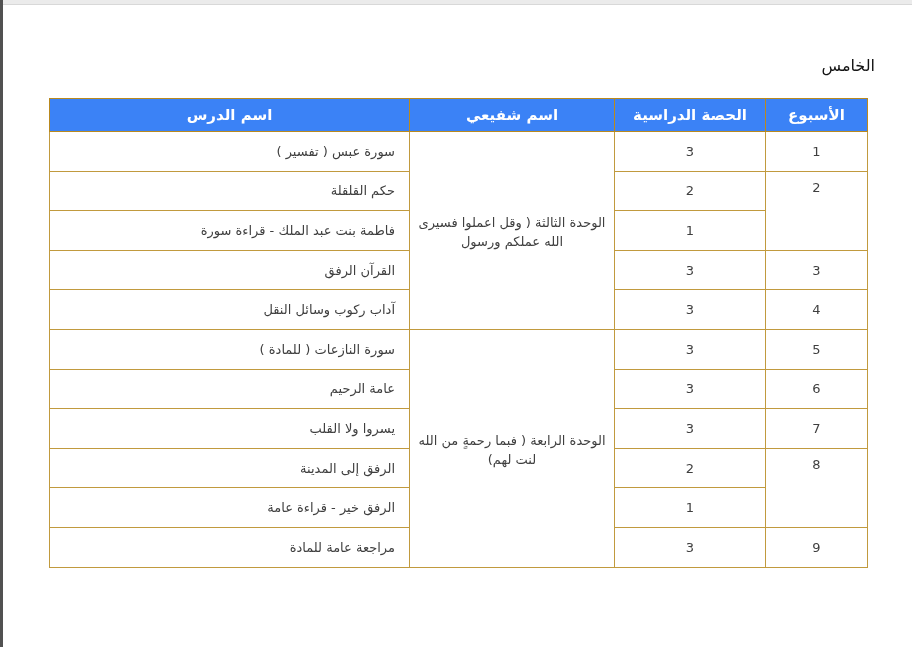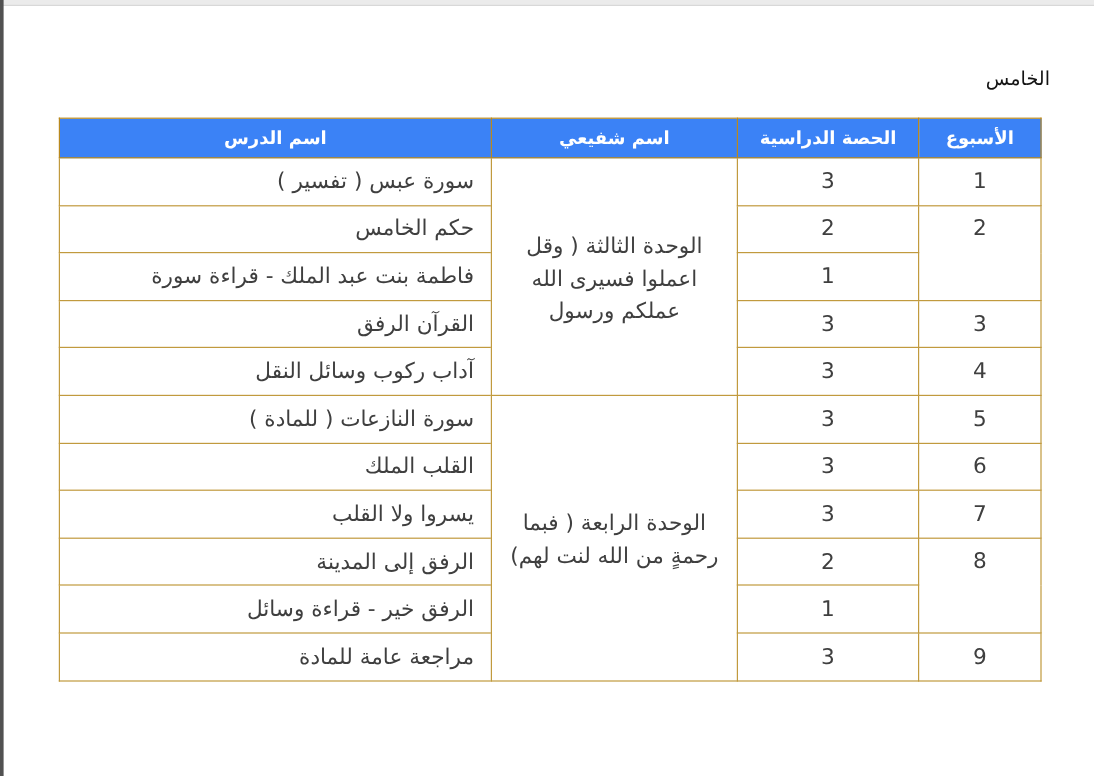--- a/index.html
+++ b/index.html
@@ -29,21 +29,21 @@
   }
   table.schedule th{
     background:#3b82f6;color:#ffffff;
     border:1px solid #b9891e;
     font-size:15px;font-weight:bold;
     height:32px;text-align:center;
     padding:0 10px;
   }
   table.schedule td{
     border:1px solid #c19a3e;
-    font-size:18px;color:#3f3f3f;
+    font-size:13px;color:#3f3f3f;
     height:36.6px;
     vertical-align:middle;
     background:#ffffff;
   }
   td.week-cell, td.period-cell{
     text-align:center;color:#565656;
   }
   td.week-cell[rowspan], td.unit-cell{
     vertical-align:top;
   }
@@ -85,21 +85,21 @@
   <tbody>
     <tr>
       <td class="week-cell">1</td>
       <td class="period-cell">3</td>
       <td class="unit-cell" rowspan="5">الوحدة الثالثة ( وقل اعملوا فسيرى الله عملكم ورسول</td>
       <td class="lesson-cell">سورة عبس ( تفسير )</td>
     </tr>
     <tr>
       <td class="week-cell" rowspan="2">2</td>
       <td class="period-cell">2</td>
-      <td class="lesson-cell">حكم الخامس</td>
+      <td class="lesson-cell">حكم القلقلة</td>
     </tr>
     <tr>
       <td class="period-cell">1</td>
       <td class="lesson-cell">فاطمة بنت عبد الملك - قراءة سورة</td>
     </tr>
     <tr>
       <td class="week-cell">3</td>
       <td class="period-cell">3</td>
       <td class="lesson-cell">القرآن الرفق</td>
     </tr>
@@ -110,35 +110,35 @@
     </tr>
     <tr>
       <td class="week-cell">5</td>
       <td class="period-cell">3</td>
       <td class="unit-cell" rowspan="6">الوحدة الرابعة ( فبما رحمةٍ من الله لنت لهم)</td>
       <td class="lesson-cell">سورة النازعات ( للمادة )</td>
     </tr>
     <tr>
       <td class="week-cell">6</td>
       <td class="period-cell">3</td>
-      <td class="lesson-cell">القلب الملك</td>
+      <td class="lesson-cell">عامة الرحيم</td>
     </tr>
     <tr>
       <td class="week-cell">7</td>
       <td class="period-cell">3</td>
       <td class="lesson-cell">يسروا ولا القلب</td>
     </tr>
     <tr>
       <td class="week-cell" rowspan="2">8</td>
       <td class="period-cell">2</td>
       <td class="lesson-cell">الرفق إلى المدينة</td>
     </tr>
     <tr>
       <td class="period-cell">1</td>
-      <td class="lesson-cell">الرفق خير - قراءة وسائل</td>
+      <td class="lesson-cell">الرفق خير - قراءة عامة</td>
     </tr>
     <tr>
       <td class="week-cell">9</td>
       <td class="period-cell">3</td>
       <td class="lesson-cell">مراجعة عامة للمادة</td>
     </tr>
   </tbody>
 </table>
 
 </body></html>

